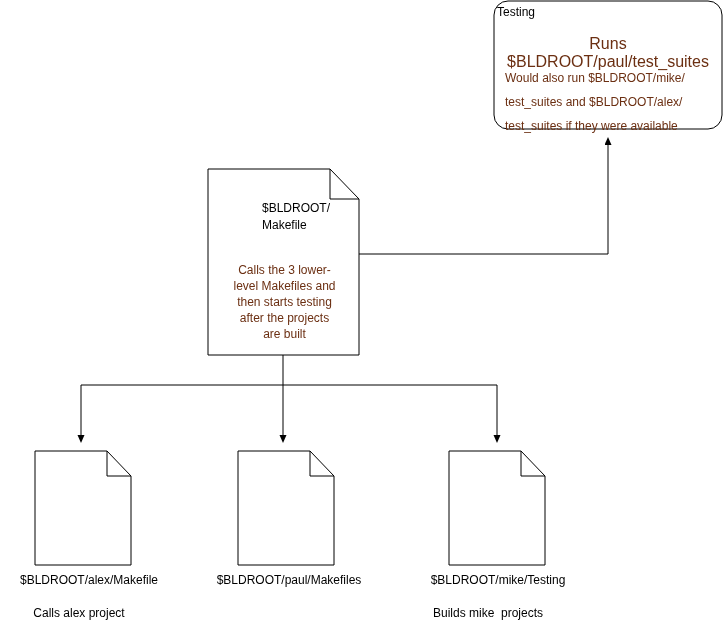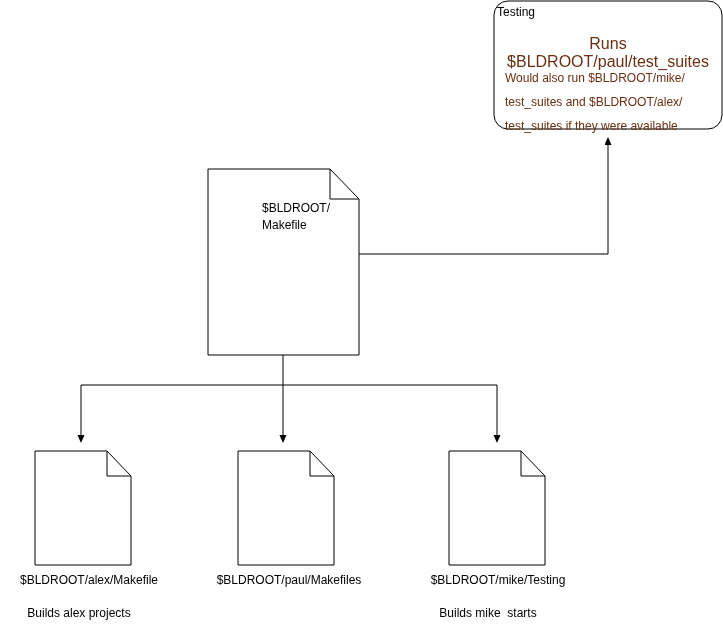--- a/index.html
+++ b/index.html
@@ -137,21 +137,26 @@
   </svg>
 
   <div class="txt testing-title">Testing</div>
   <div class="txt testing-line1">Runs $BLDROOT/paul/test_suites</div>
   <div class="txt testing-line2">Would also run $BLDROOT/mike/
 test_suites and $BLDROOT/alex/
 test_suites if they were available</div>
 
   <div class="txt root-name">$BLDROOT/
 Makefile</div>
+  <div class="txt root-desc">Calls the 3 lower-
+level Makefiles and
+then starts testing
+after the projects
+are built</div>
 
   <div class="txt leaf-path leaf-1">$BLDROOT/alex/Makefile</div>
   <div class="txt leaf-path leaf-2">$BLDROOT/paul/Makefiles</div>
   <div class="txt leaf-path leaf-3">$BLDROOT/mike/Testing</div>
 
-  <div class="txt leaf-desc leaf-1d">Builds alex projects</div>
-  <div class="txt leaf-desc leaf-3d">Builds mike  starts</div>
+  <div class="txt leaf-desc leaf-1d">Calls alex project</div>
+  <div class="txt leaf-desc leaf-3d">Builds mike  projects</div>
 
 </div>
 
 </body></html>

